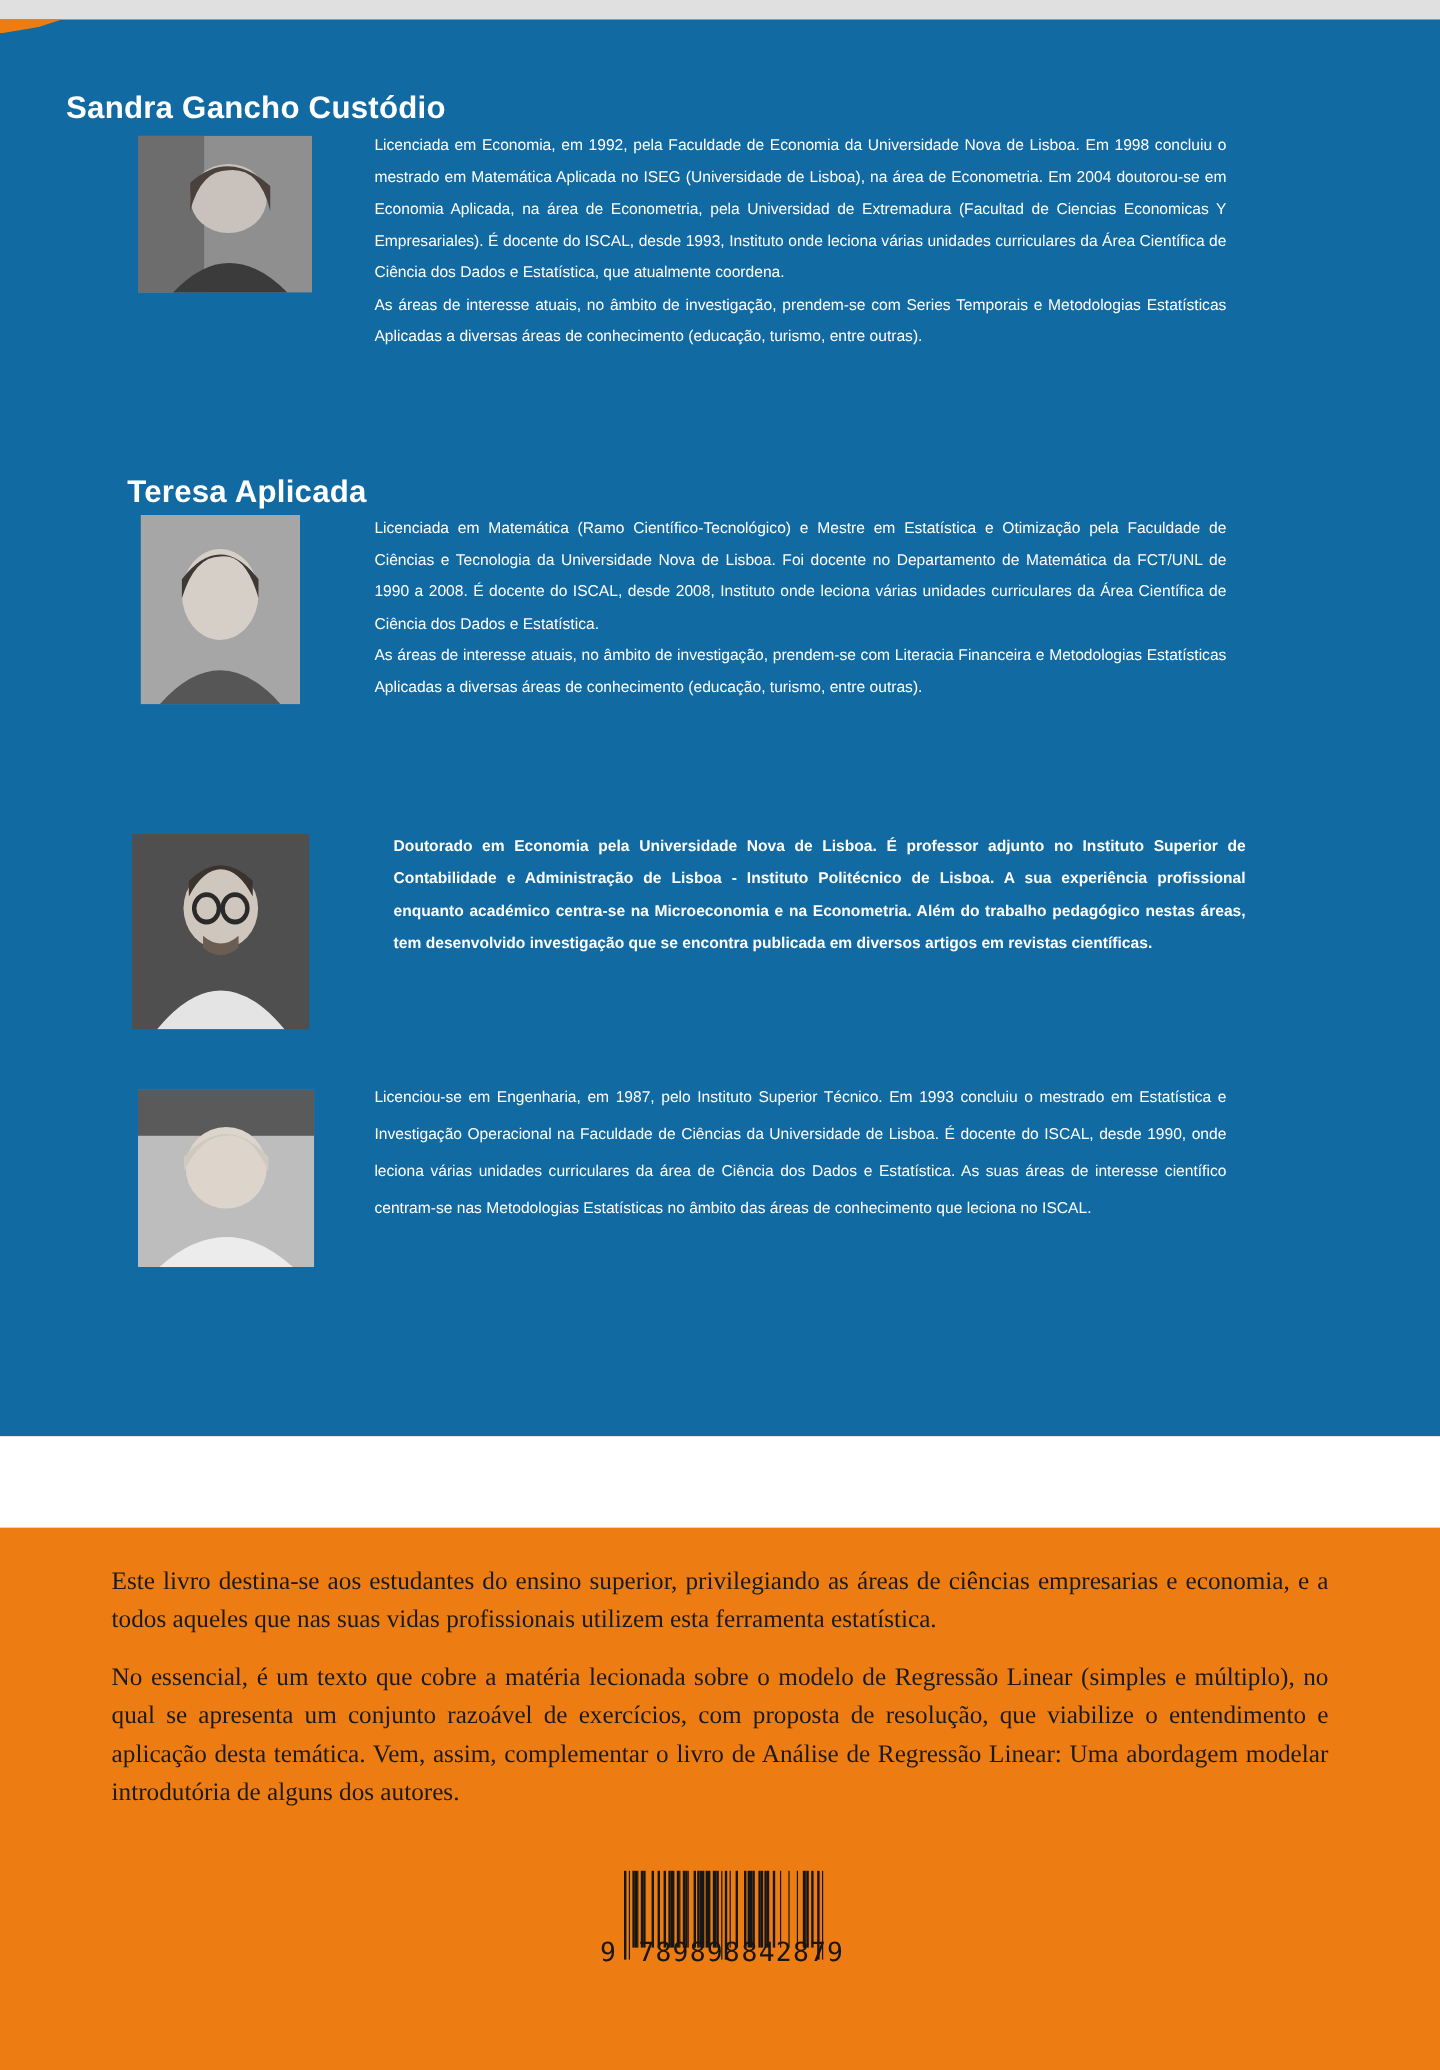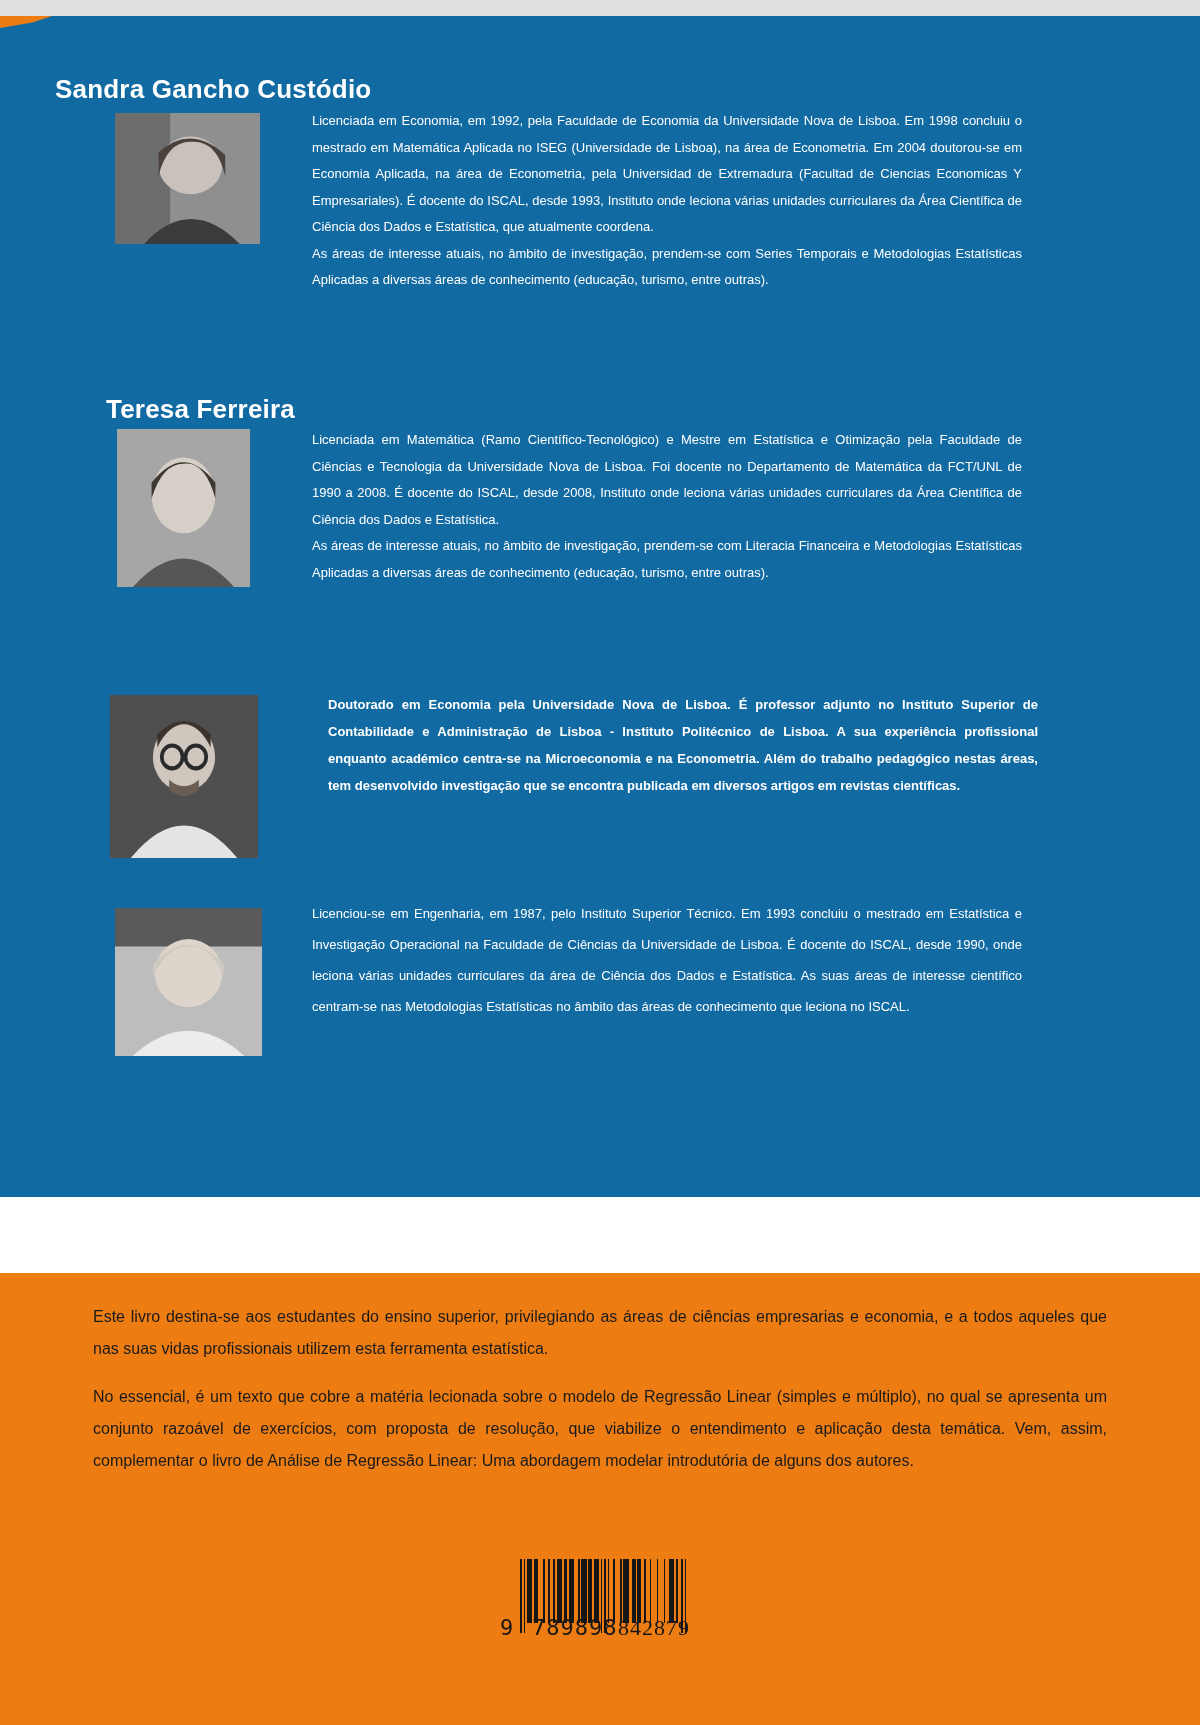--- a/index.html
+++ b/index.html
@@ -80,23 +80,24 @@
     position:absolute;
     left:0; top:1257px;
     width:1200px; height:468px;
     background:#ed7d12;
   }
   .summary{
     position:absolute;
     left:93px; top:28px;
     width:1014px;
     color:#1a1a1a;
-    font-size:16px;
+    font-size:21px;
     line-height:32px;
     text-align:justify;
+    font-family:Liberation Serif, serif;
   }
   .summary p{margin:0 0 16px 0;padding:0;}
 
   
   .barcode{
     position:absolute;
     left:520px; top:286px;
     width:167px; height:100px;
   }
   .barcode-bars{
@@ -111,21 +112,21 @@
     position:absolute;
     left:-20px; top:56px;
     width:210px; height:30px;
     color:#161616;
     font-size:22px;
     font-family:"DejaVu Sans Mono","Liberation Mono",monospace;
   }
   .bd{position:absolute;top:0;letter-spacing:1px;}
   .bd-left{left:0px;}
   .bd-mid{left:32px;}
-  .bd-right{left:118px;font-family:Liberation Serif, serif;}
+  .bd-right{left:118px;}
 </style>
 </head>
 <body>
 
 <div class="cover">
 
   <div class="blue-section">
     <div class="corner-sliver"></div>
 
     <div class="author-name name-a1">Sandra Gancho Custódio</div>
@@ -136,21 +137,21 @@
         <circle cx="52" cy="40" r="22" fill="#c9c2bc"></circle>
         <path d="M20,100 Q52,62 86,100 Z" fill="#3b3b3b"></path>
         <path d="M30,30 Q52,8 76,32 L76,48 Q70,20 52,22 Q36,22 30,48 Z" fill="#4a413c"></path>
       </svg>
     </div>
     <div class="bio bio-a1">
       <p>Licenciada em Economia, em 1992, pela Faculdade de Economia da Universidade Nova de Lisboa. Em 1998 concluiu o mestrado em Matemática Aplicada no ISEG (Universidade de Lisboa), na área de Econometria. Em 2004 doutorou-se em Economia Aplicada, na área de Econometria, pela Universidad de Extremadura (Facultad de Ciencias Economicas Y Empresariales). É docente do ISCAL, desde 1993, Instituto onde leciona várias unidades curriculares da Área Científica de Ciência dos Dados e Estatística, que atualmente coordena.</p>
       <p>As áreas de interesse atuais, no âmbito de investigação, prendem-se com Series Temporais e Metodologias Estatísticas Aplicadas a diversas áreas de conhecimento (educação, turismo, entre outras).</p>
     </div>
 
-    <div class="author-name name-a2">Teresa Ferreira</div>
+    <div class="author-name name-a2">Teresa Aplicada</div>
     <div class="photo photo-a2">
       <svg viewBox="0 0 100 100" preserveAspectRatio="none">
         <rect x="0" y="0" width="100" height="100" fill="#a6a6a6"></rect>
         <circle cx="50" cy="42" r="24" fill="#d6cfc8"></circle>
         <path d="M12,100 Q50,64 88,100 Z" fill="#565656"></path>
         <path d="M26,34 Q50,8 74,34 L74,44 Q66,20 50,22 Q34,22 26,44 Z" fill="#3e3833"></path>
       </svg>
     </div>
     <div class="bio bio-a2">
       <p>Licenciada em Matemática (Ramo Científico-Tecnológico) e Mestre em Estatística e Otimização pela Faculdade de Ciências e Tecnologia da Universidade Nova de Lisboa. Foi docente no Departamento de Matemática da FCT/UNL de 1990 a 2008. É docente do ISCAL, desde 2008, Instituto onde leciona várias unidades curriculares da Área Científica de Ciência dos Dados e Estatística.</p>

